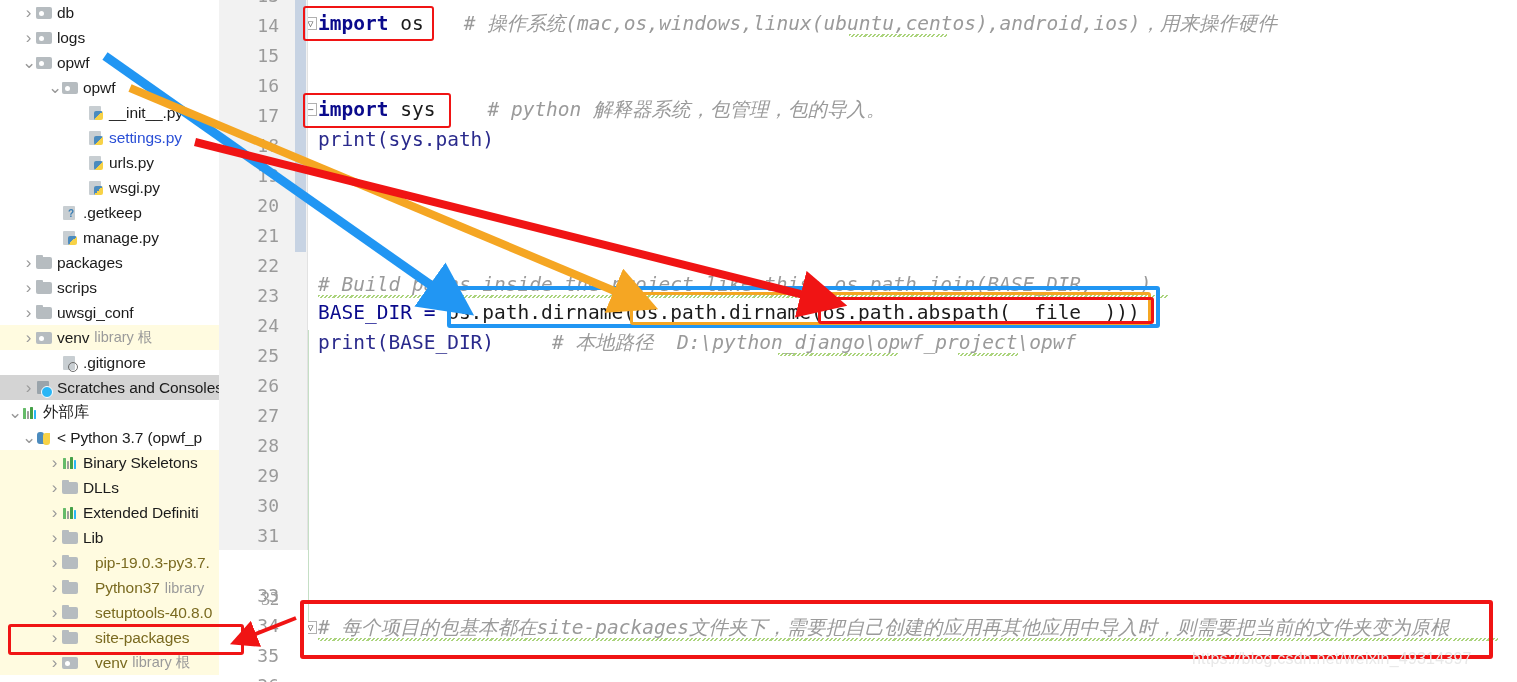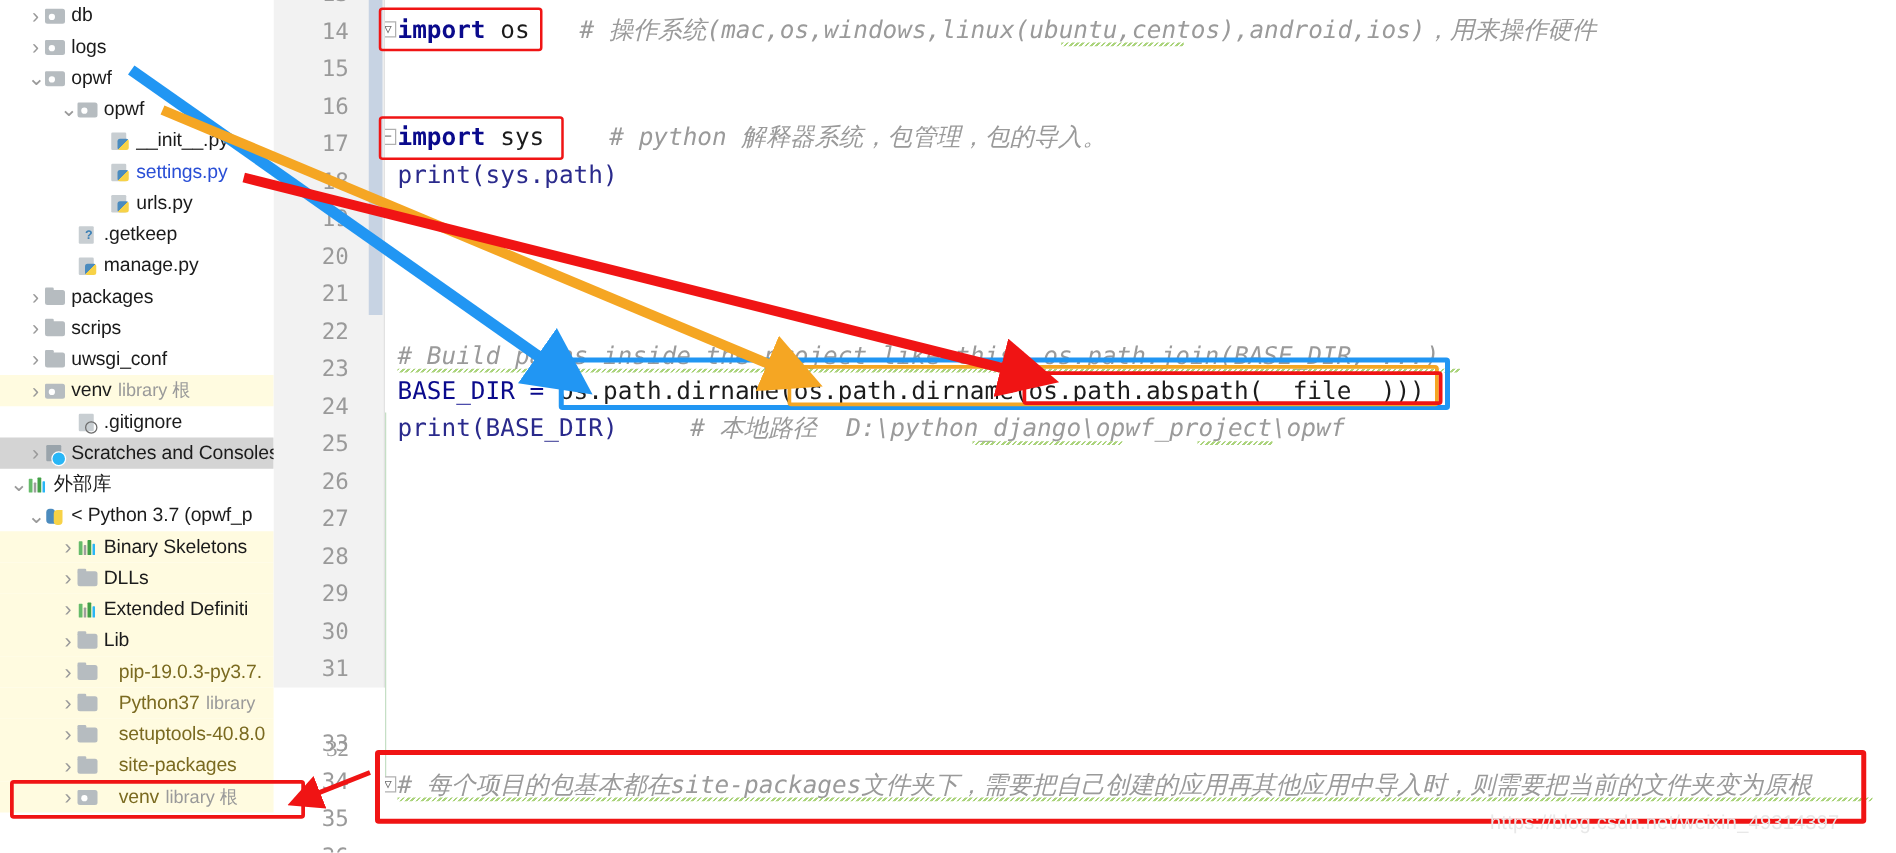--- a/index.html
+++ b/index.html
@@ -310,20 +310,25 @@
       </div>
       <div class="trow" style="padding-left: 74px;">
         <span class="arrow none"></span>
         <span class="tico ic-py"></span>
         <span class="tlabel lbl-blue">settings.py</span>
       </div>
       <div class="trow" style="padding-left: 74px;">
         <span class="arrow none"></span>
         <span class="tico ic-py"></span>
         <span class="tlabel lbl-dark">urls.py</span>
+      </div>
+      <div class="trow" style="padding-left: 74px;">
+        <span class="arrow none"></span>
+        <span class="tico ic-py"></span>
+        <span class="tlabel lbl-dark">wsgi.py</span>
       </div>
       <div class="trow" style="padding-left: 48px;">
         <span class="arrow none"></span>
         <span class="tico ic-file-q"></span>
         <span class="tlabel lbl-dark">.getkeep</span>
       </div>
       <div class="trow" style="padding-left: 48px;">
         <span class="arrow none"></span>
         <span class="tico ic-py"></span>
         <span class="tlabel lbl-dark">manage.py</span>

